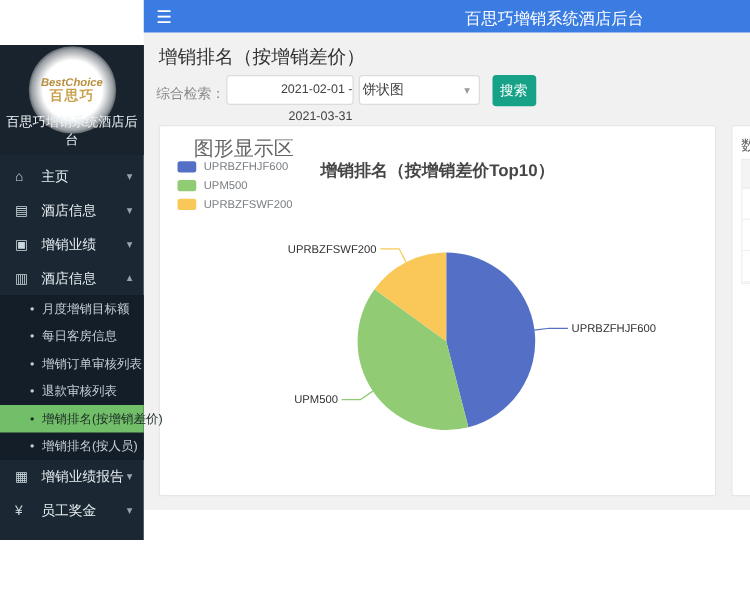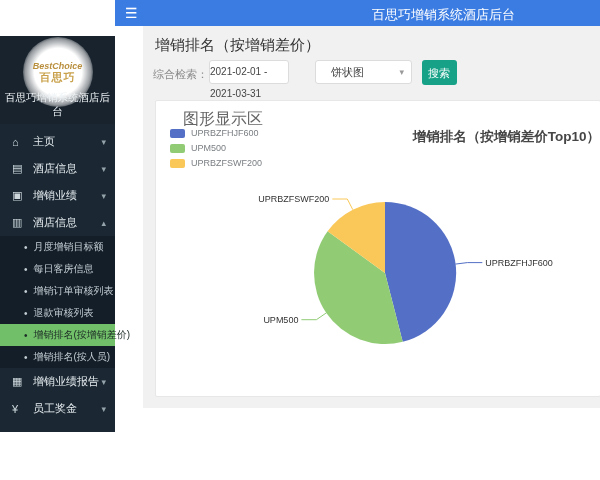--- a/index.html
+++ b/index.html
@@ -28,49 +28,49 @@
   .mi-chevron{color:#95a3ab;font-size:9px;flex:none;}
   .submenu{background:#141e28;}
   .submenu-item{height:22px;display:flex;align-items:center;padding:0 6px 0 24px;color:#c3cdd3;font-size:10px;cursor:pointer;white-space:nowrap;}
   .submenu-item .bullet{margin-right:6px;font-size:10px;}
   .submenu-item.active{background:#72bf6a;color:#1c2b25;}
   
   .header{position:absolute;left:115px;top:0;right:0;height:26px;background:#3b7ce2;z-index:1;}
   .hamburger{position:absolute;left:10px;top:4px;color:#ffffff;font-size:14px;cursor:pointer;line-height:18px;}
   .header-title{position:absolute;left:0;right:0;top:6px;padding-left:172px;text-align:center;color:#ffffff;font-size:13px;white-space:nowrap;}
   
-  .content{position:absolute;left:115px;top:26px;right:0;height:382px;background:#f1f1f2;margin-left:28px;}
+  .content{position:absolute;left:115px;top:26px;right:0;height:382px;background:#f1f1f2;}
   .page-title{position:absolute;left:12px;top:10px;font-size:15px;color:#333;white-space:nowrap;}
   .search-label{position:absolute;left:10px;top:41px;font-size:11px;color:#8a8a8a;}
   .date-input{
-    position:absolute;left:66px;top:34px;width:80px;height:24px;box-sizing:border-box;
+    position:absolute;left:66px;top:34px;width:102px;height:24px;box-sizing:border-box;
     background:#fff;border:1px solid #dcdcdc;border-radius:3px;
-    font-size:10px;color:#444;text-align:left;line-height:22px;cursor:text;
+    font-size:10px;color:#444;text-align:right;line-height:22px;cursor:text;padding-left:20px;
   }
   .chart-select{
     position:absolute;left:172px;top:34px;width:97px;height:24px;box-sizing:border-box;
     background:#fff;border:1px solid #dcdcdc;border-radius:3px;cursor:pointer;
-    font-size:11px;color:#444;line-height:22px;padding-left:15px;
+    font-size:11px;color:#444;line-height:22px;padding-left:2px;
   }
   .select-arrow{position:absolute;right:7px;top:0;color:#999;font-size:9px;}
   .search-btn{
     position:absolute;left:279px;top:34px;width:35px;height:25px;box-sizing:border-box;
     background:#17a288;border:none;border-radius:3px;color:#fff;font-size:11px;cursor:pointer;
     text-align:left;line-height:25px;
   }
   .card{position:absolute;background:#fff;border:1px solid #e7e7e7;border-radius:2px;box-sizing:border-box;}
   .card-left{left:12px;top:74px;width:446px;height:297px;}
   .card-right{left:470px;top:74px;width:120px;height:297px;}
   .panel-title{position:absolute;left:27px;top:8px;font-size:16px;color:#666;}
   .panel-title-r{position:absolute;left:7px;top:8px;font-size:11.5px;color:#666;}
   .legend{position:absolute;left:14px;top:27px;}
   .legend-row{display:flex;align-items:center;margin-bottom:5px;cursor:pointer;}
   .legend-swatch{width:15px;height:9px;border-radius:2px;margin-right:6px;flex:none;}
   .legend-label{font-size:9px;color:#7a7e82;white-space:nowrap;}
-  .chart-title{position:absolute;left:0;right:0;top:27px;text-align:right;font-size:13.5px;font-weight:bold;color:#464646;white-space:nowrap;}
+  .chart-title{position:absolute;left:0;right:0;top:27px;text-align:center;font-size:13.5px;font-weight:bold;color:#464646;white-space:nowrap;}
   .chart-subtitle{position:absolute;left:0;right:0;top:46px;text-align:center;font-size:10px;color:#aab0b5;white-space:nowrap;}
   .pie-svg{position:absolute;left:0;top:0;}
   .mini-table{position:absolute;left:7px;top:26px;width:140px;border:1px solid #ececec;}
   .mini-thead{height:22px;background:#f4f4f4;border-bottom:1px solid #e8e8e8;}
   .mini-row{height:24px;border-bottom:1px solid #efefef;background:#fff;}
 </style>
 </head>
 <body>
 
 <div class="sidebar">

